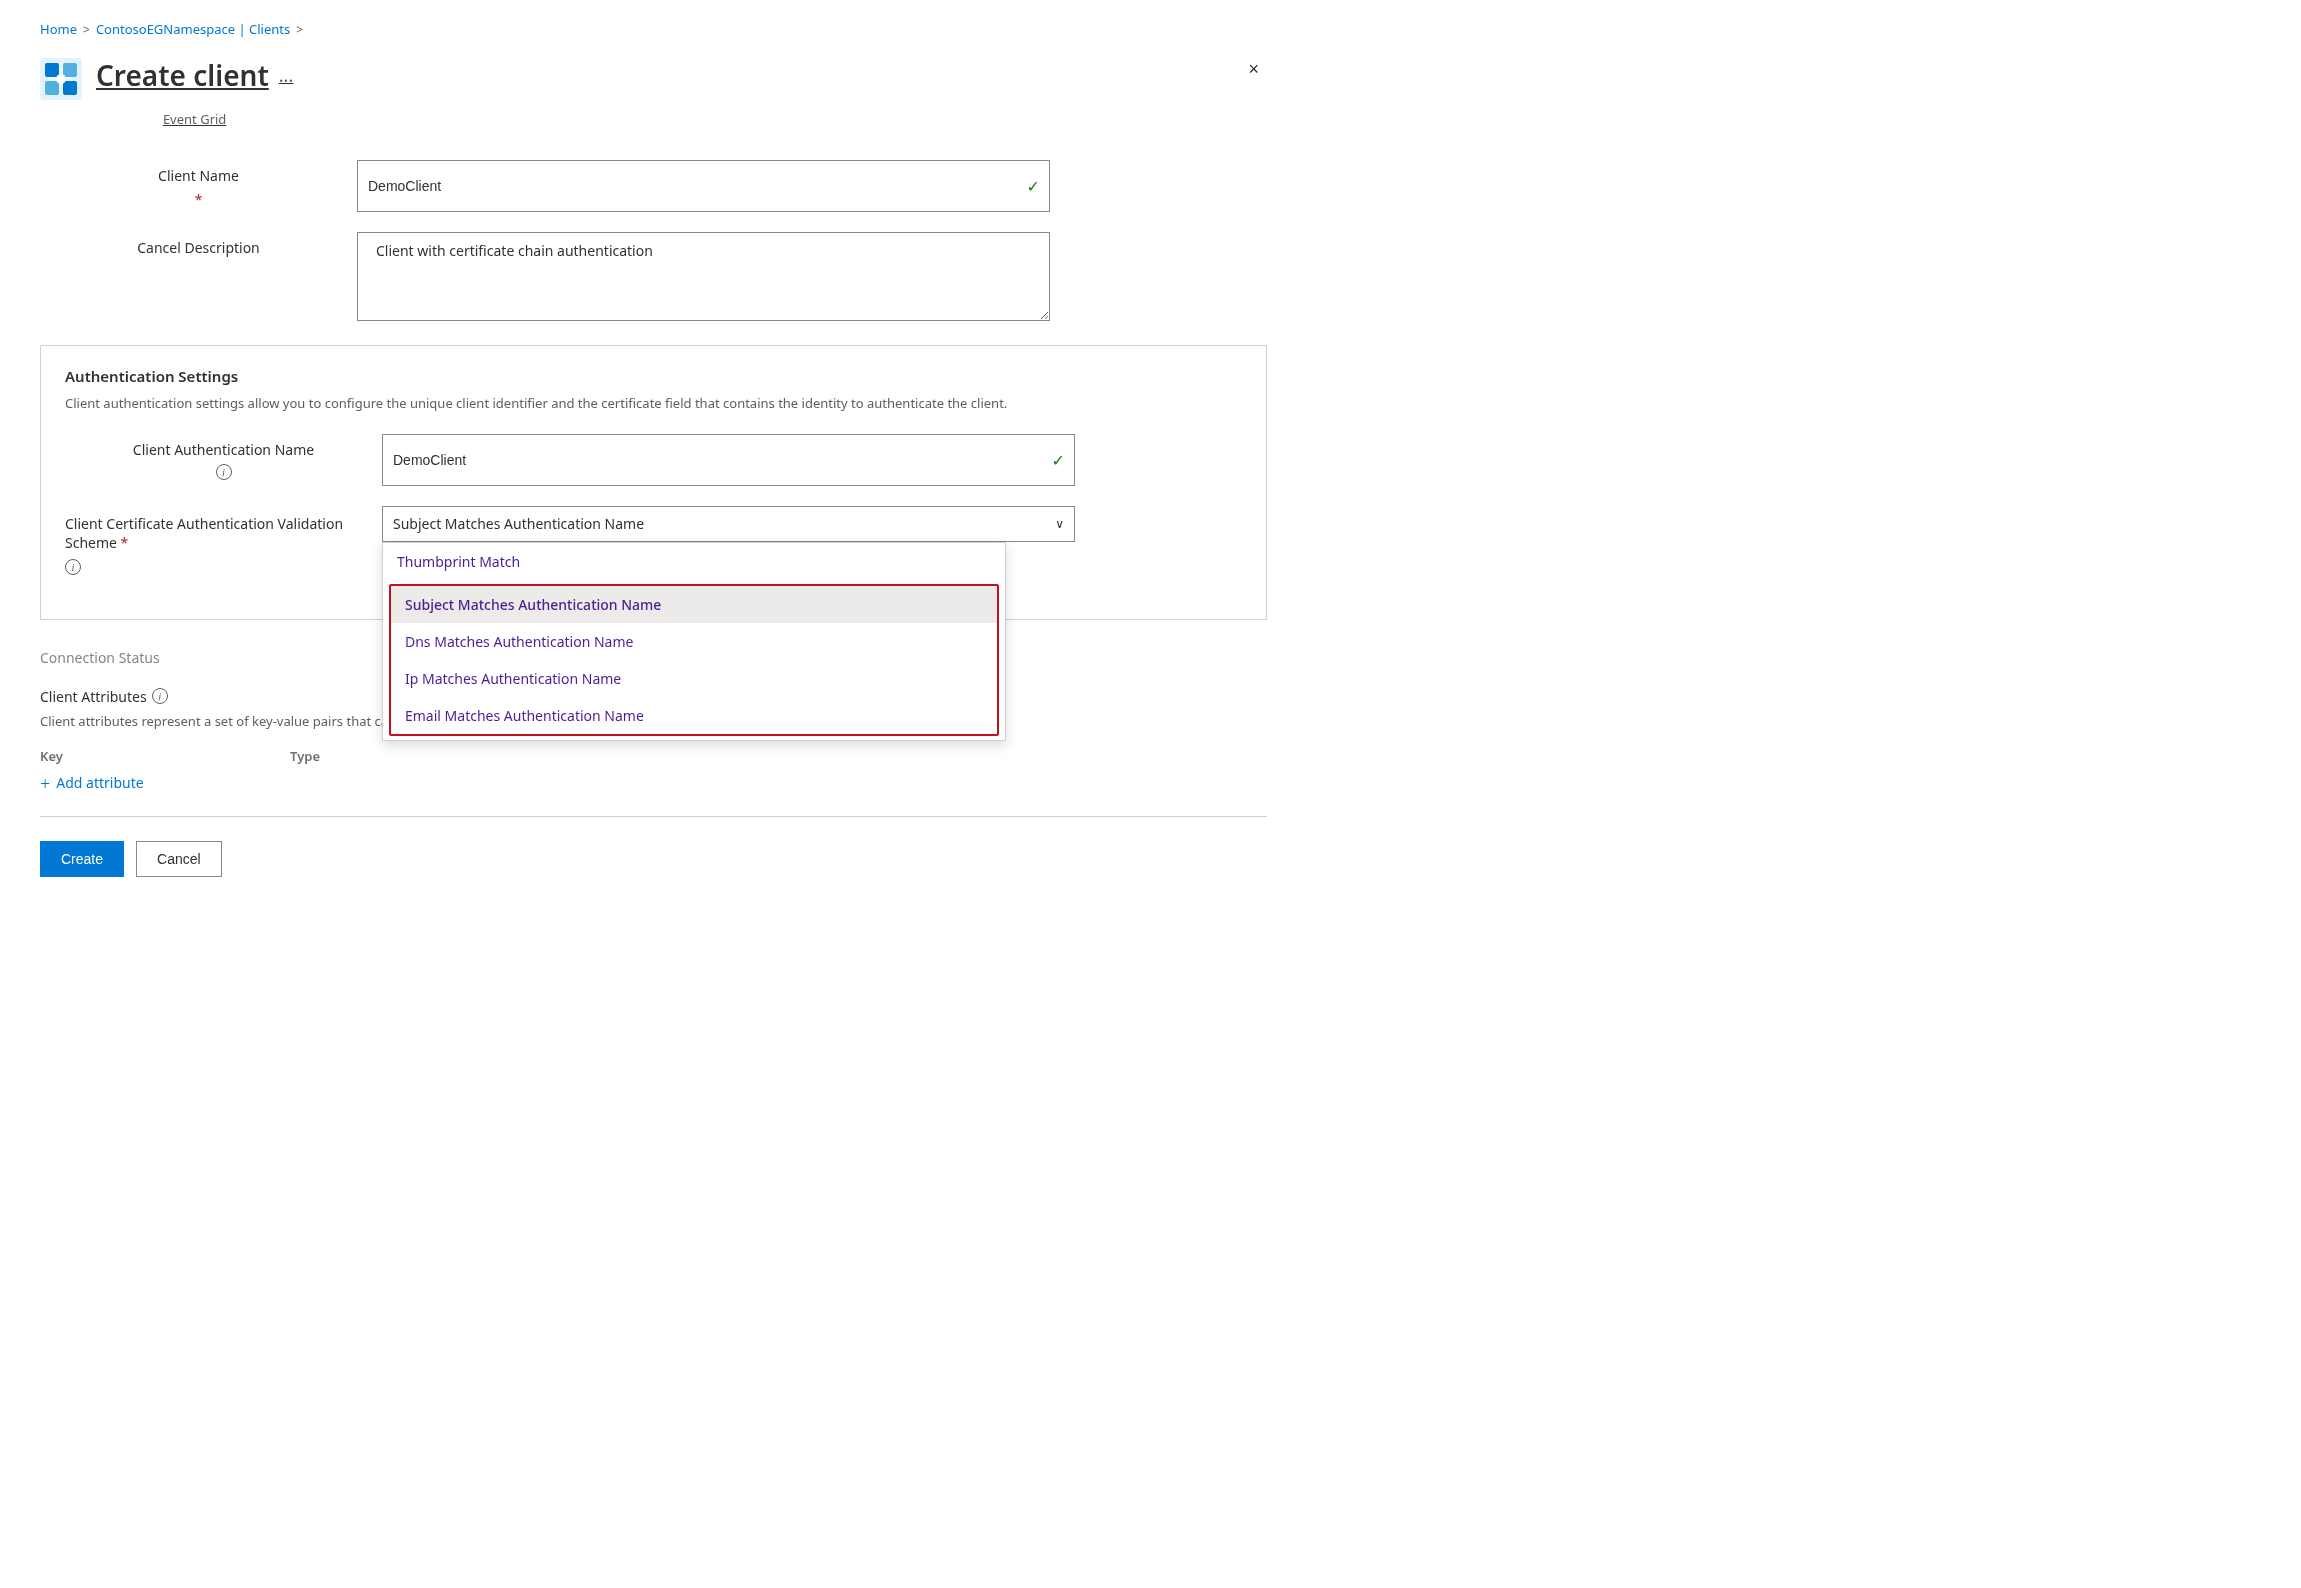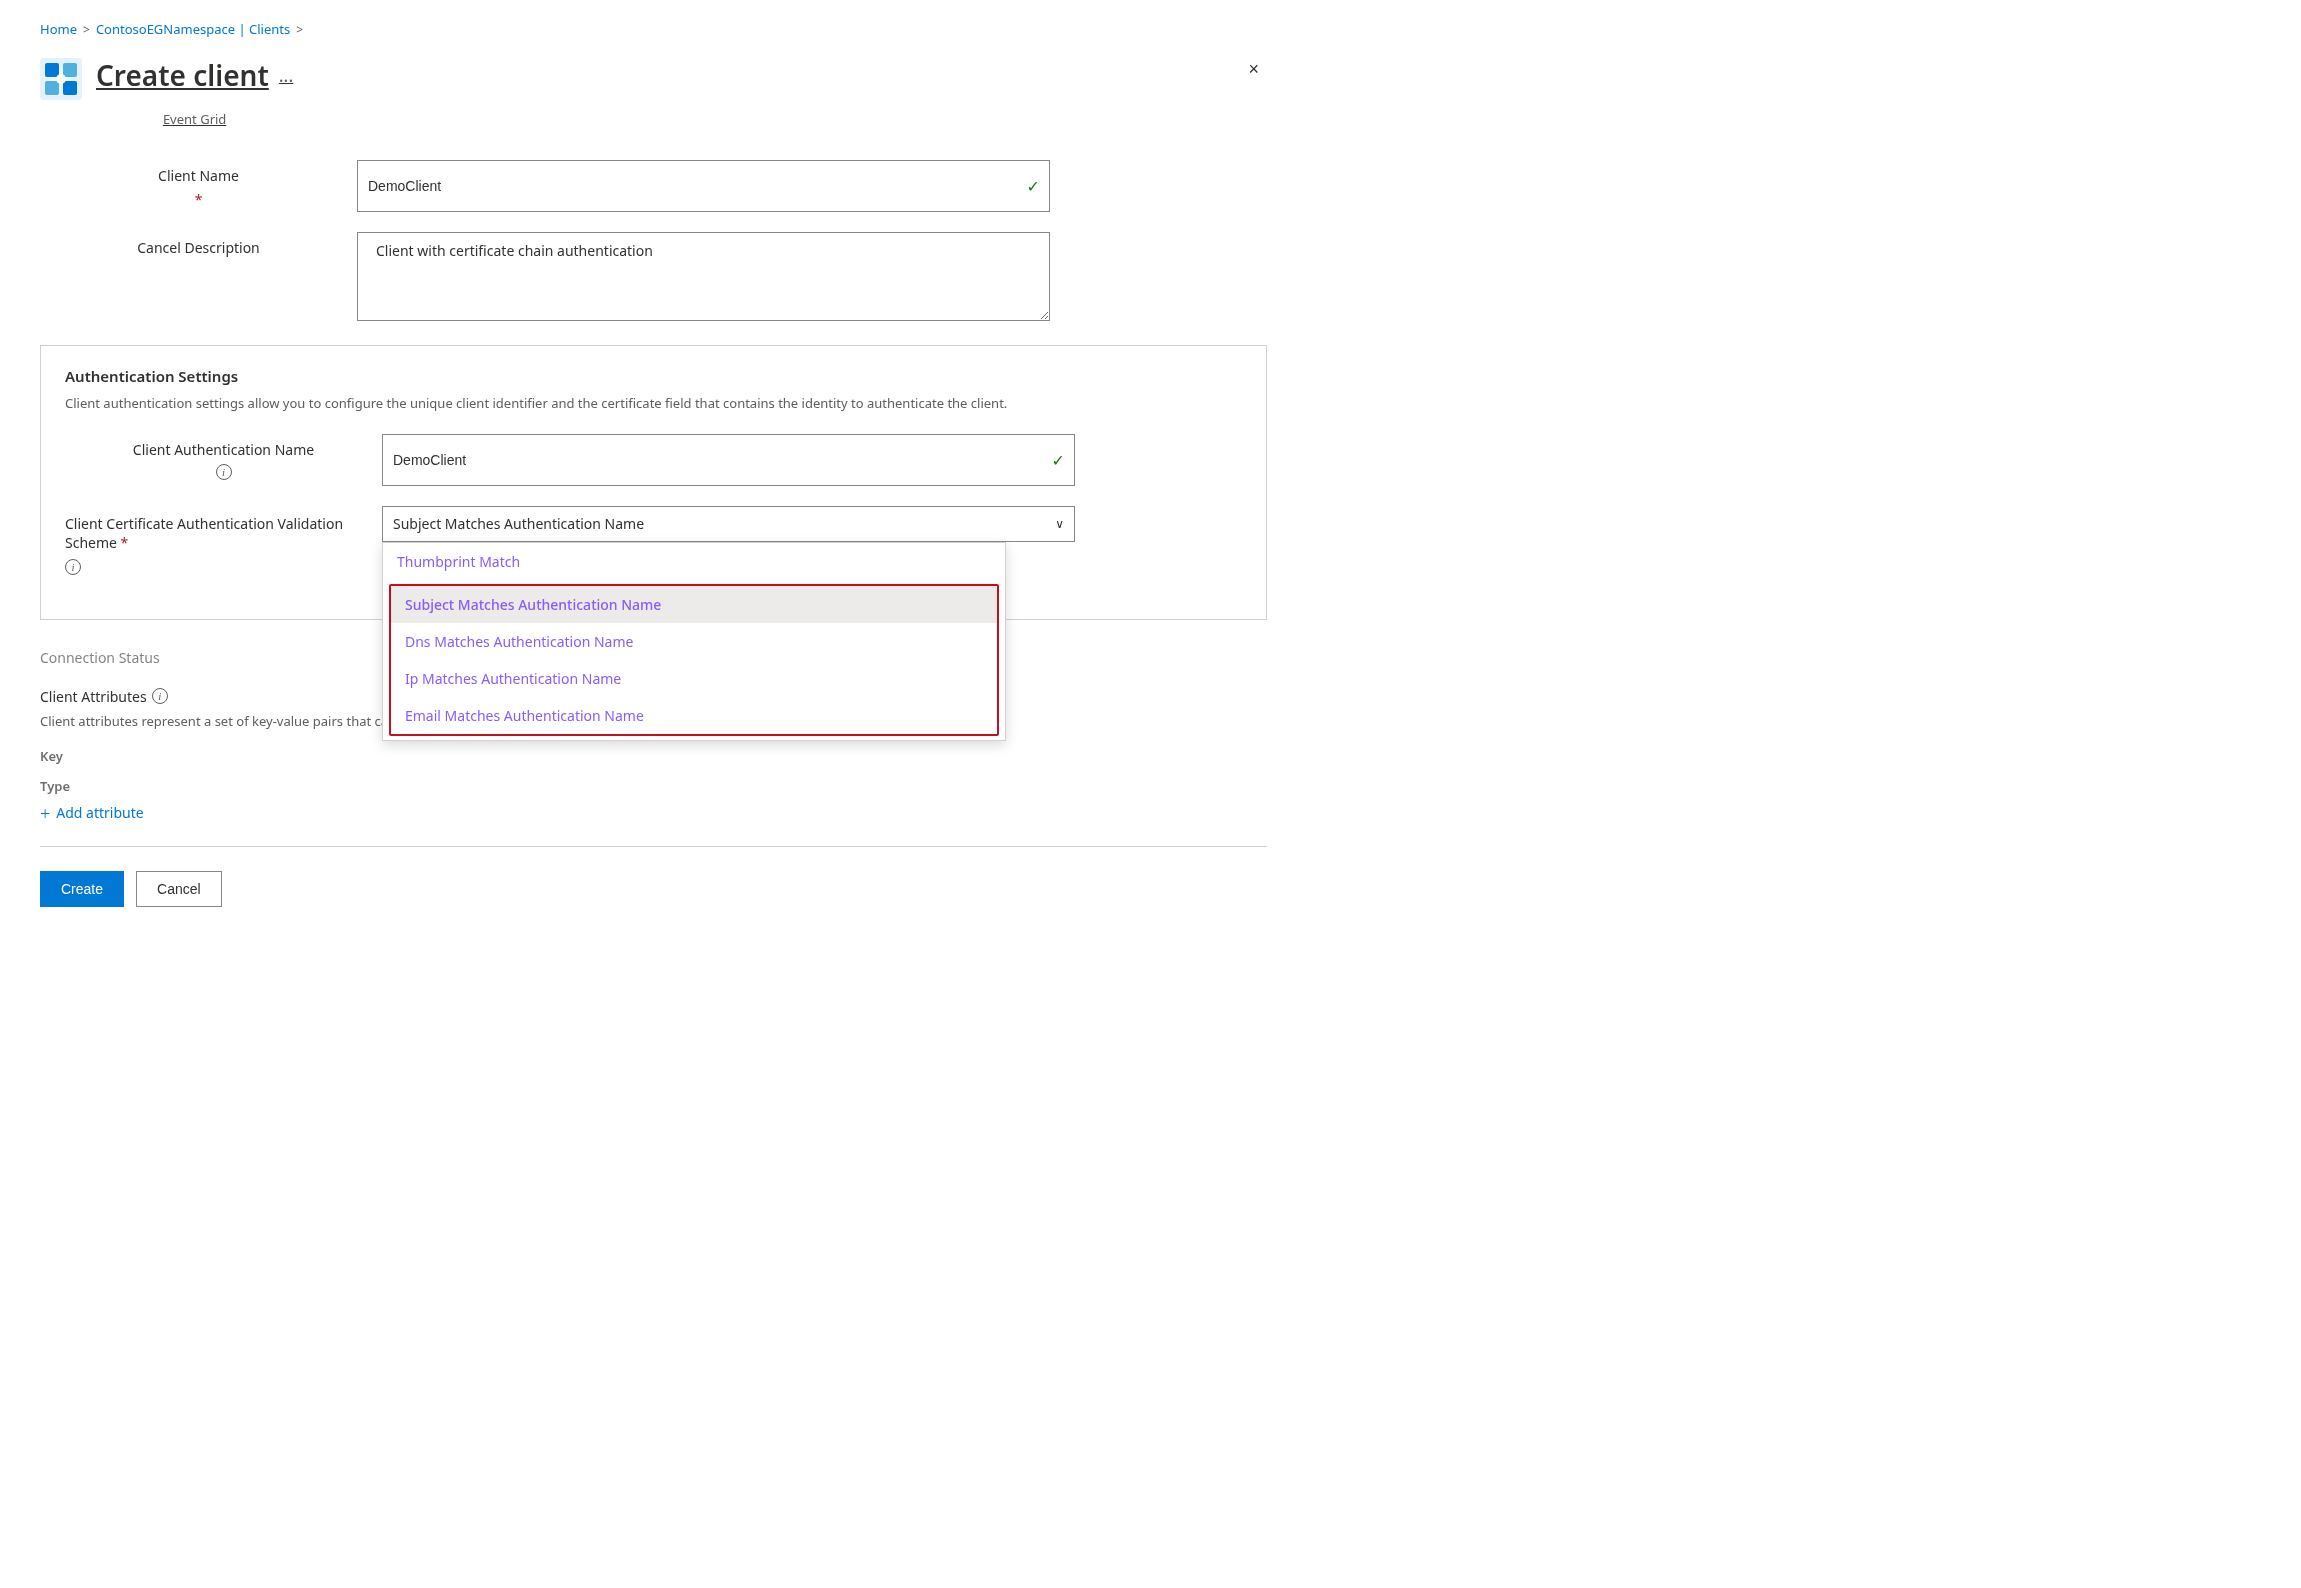--- a/index.html
+++ b/index.html
@@ -184,21 +184,21 @@
       left: 0;
       width: 624px;
       background: #fff;
       border: 1px solid #d2d0ce;
       box-shadow: 0 4px 12px rgba(0,0,0,0.15);
       z-index: 100;
     }
     .dropdown-item {
       padding: 9px 14px;
       font-size: 14px;
-      color: #8b5cf6;
+      color: #4c1d95;
       cursor: pointer;
     }
     .dropdown-item.selected {
       background: #edebe9;
       font-weight: 500;
     }
 
     
     .info-icon {
       display: inline-flex;
@@ -238,21 +238,20 @@
       font-size: 13px;
       color: #605e5c;
       margin-bottom: 16px;
       line-height: 1.5;
     }
     .attr-table-header {
       display: flex;
       gap: 12px;
       margin-bottom: 8px;
       opacity: 0.7;
-      flex-direction: column;
     }
     .attr-col {
       font-size: 13px;
       font-weight: 600;
       color: #323130;
     }
     .attr-col-key { width: 238px; }
     .attr-col-type { width: 178px; }
 
     

